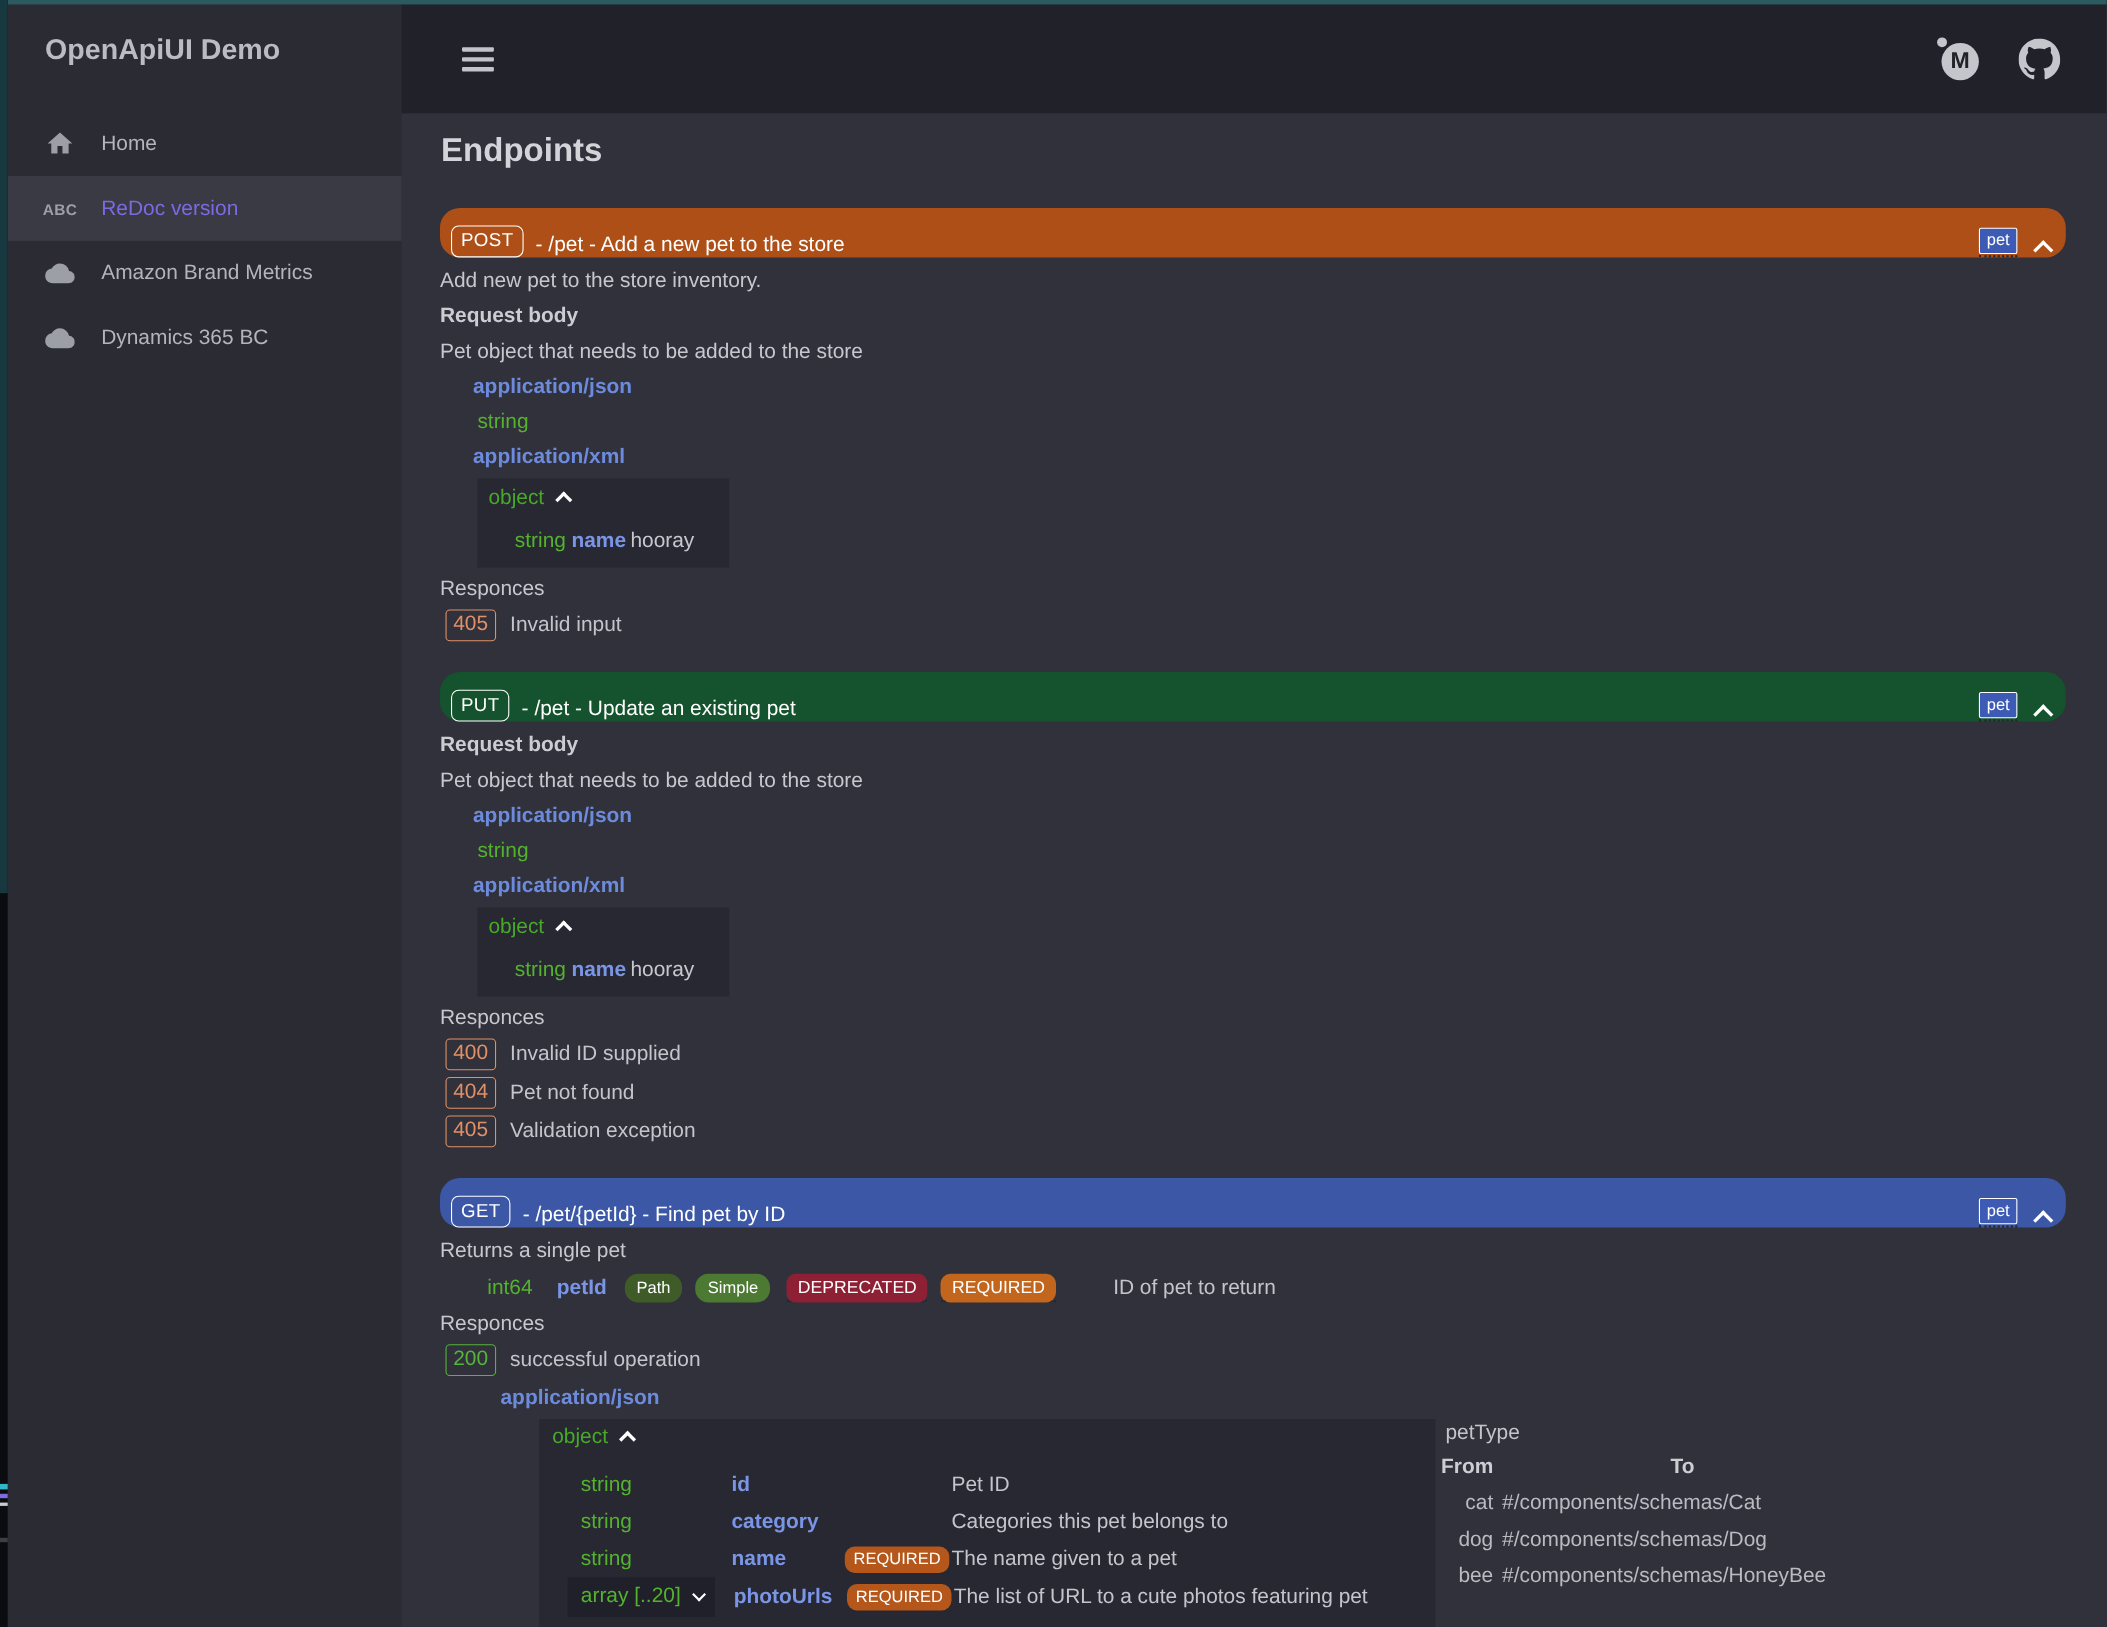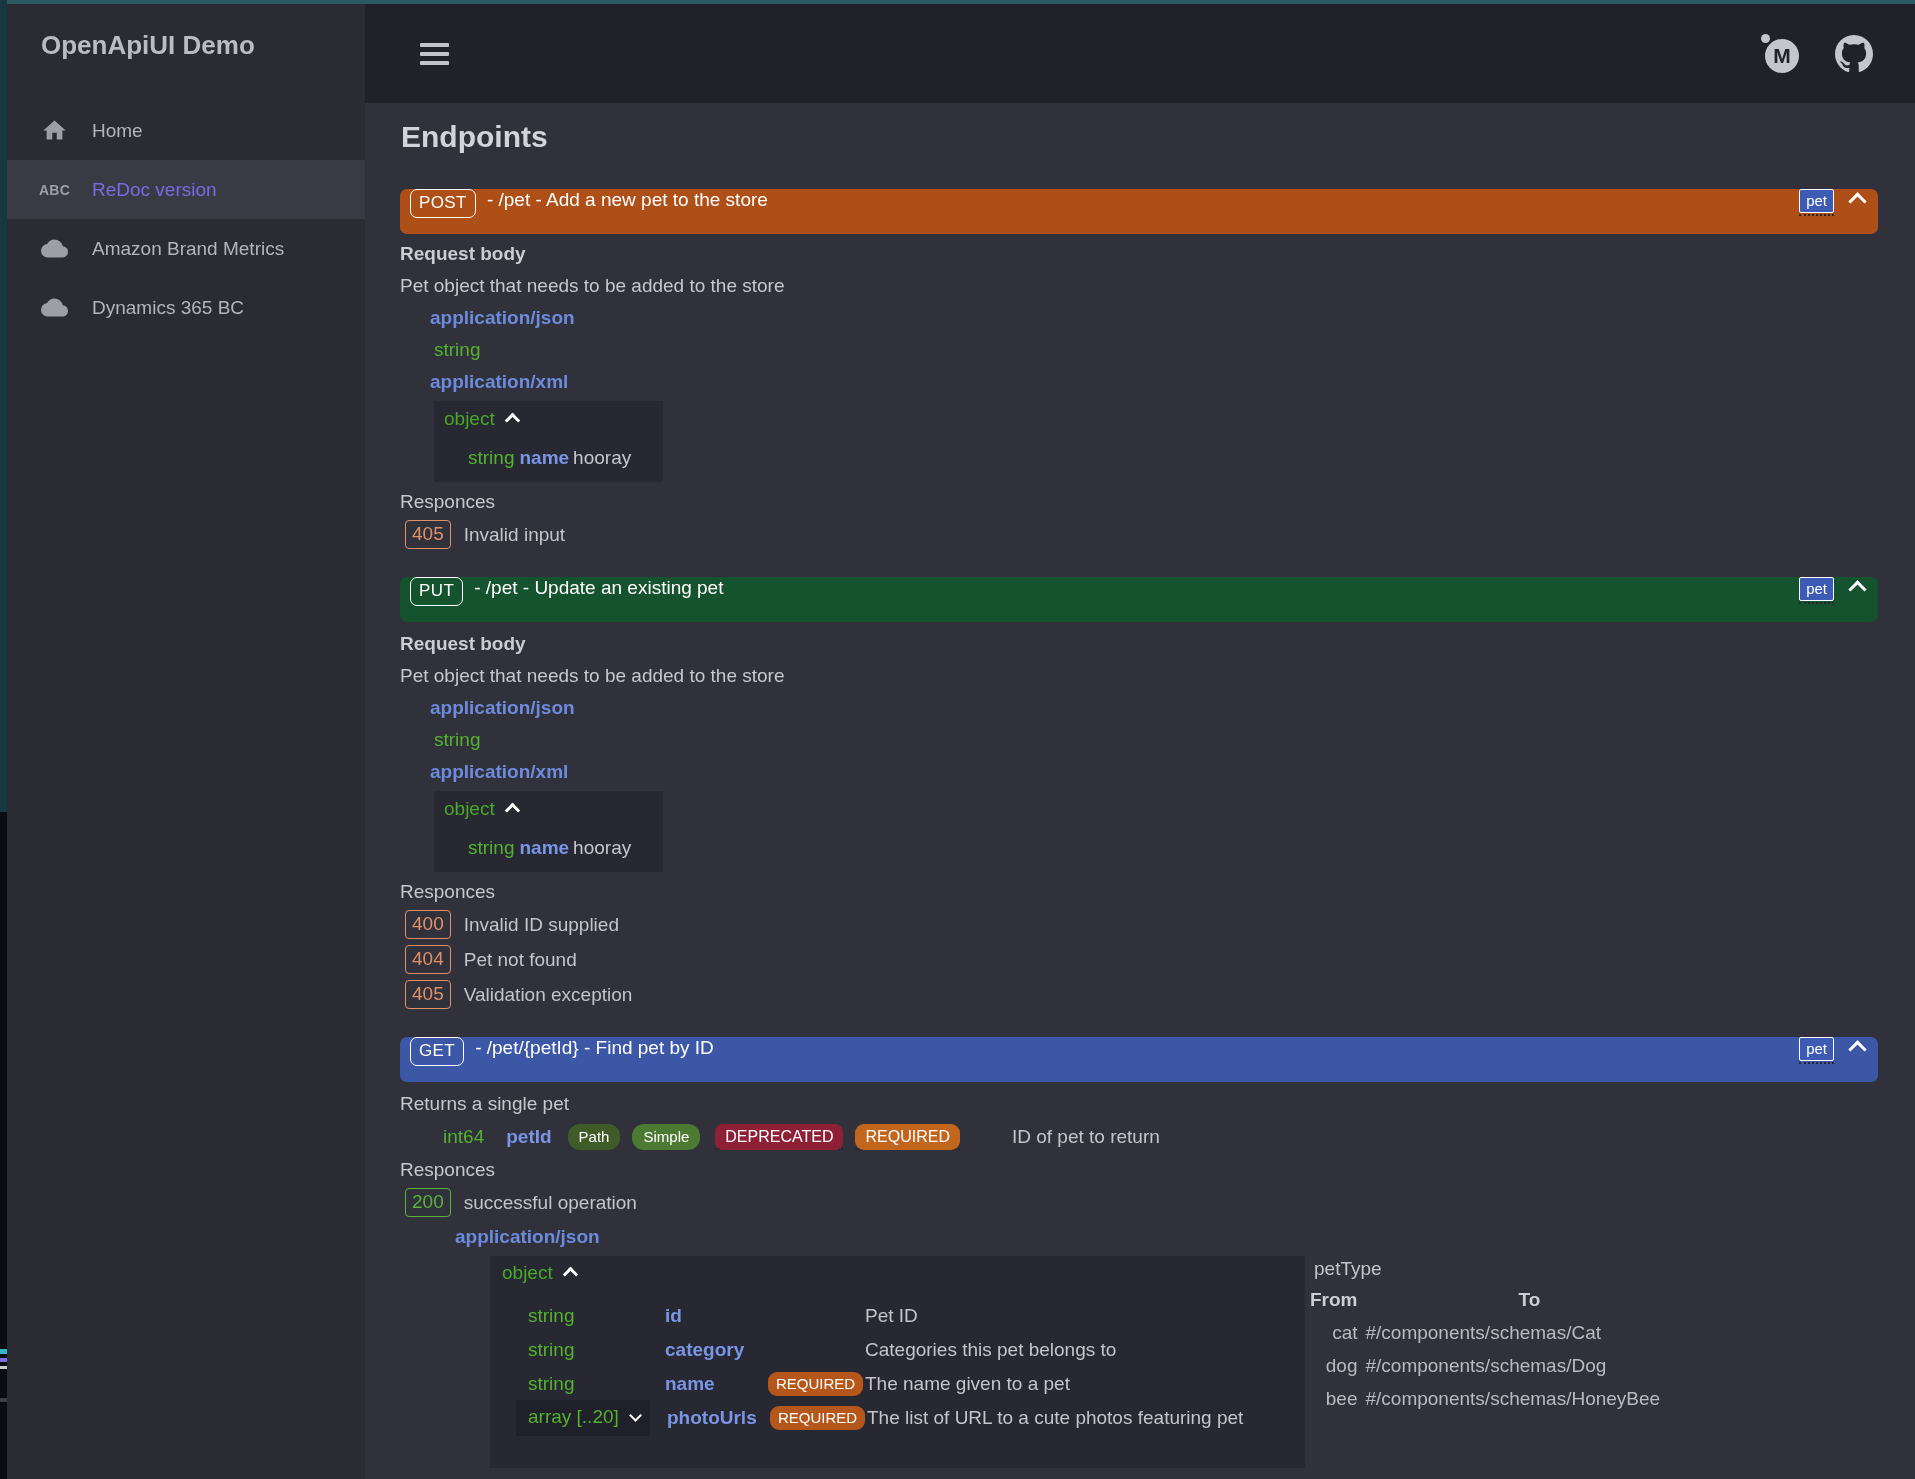--- a/index.html
+++ b/index.html
@@ -42,21 +42,21 @@
                       display:flex; align-items:center; justify-content:center; }
   .mud-logo .dot { position:absolute; left:0; top:0; width:9px; height:9px; border-radius:50%; background:#c4c6cb; }
   .gh-icon { width:38px; height:38px; cursor:pointer; }
   .gh-icon svg { fill:#c4c6cb; }
 
   
   .main { position:absolute; left:365px; top:103px; right:0; bottom:0; background:#30313a;
           padding:0 37px 0 35px; overflow:hidden; z-index:1; }
   h1.page-title { margin:16px 0 0 1px; font-size:30px; line-height:36px; font-weight:bold; color:#d2d4da; }
 
-  .ep-header { height:45px; border-radius:7px; display:flex; align-items:flex-start;
+  .ep-header { height:45px; border-radius:18px; display:flex; align-items:flex-end;
                padding:0 14px 0 10px; color:#fff; cursor:pointer; }
   .ep-header.post { margin-top:34px; background:#ae4f17; }
   .ep-header.put  { margin-top:28px; background:#14532d; }
   .ep-header.get  { margin-top:28px; background:#3b57a6; }
   .method { border:1.5px solid #fff; border-radius:7px; padding:3px 8px 4px; font-size:17px; letter-spacing:0.4px; }
   .ep-title { margin-left:11px; font-size:19px; }
   .spacer { flex:1; }
   .dotted-wrap { border-bottom:2px dotted #26282e; padding-bottom:1px; display:inline-block; }
   .tag { display:inline-block; background:#3d5bb5; border:1px solid #fff; border-radius:2px;
          padding:2px 6px 3px; font-size:15px; color:#fff; cursor:pointer; }
@@ -194,20 +194,21 @@
   <h1 class="page-title">Endpoints</h1>
 
   <section>
     <div class="ep-header post">
       <span class="method">POST</span>
       <span class="ep-title">- /pet - Add a new pet to the store</span>
       <span class="spacer"></span>
       <span class="dotted-wrap"><span class="tag">pet</span></span>
       <span class="chev up big"></span>
     </div>
+    <div class="line first">Add new pet to the store inventory.</div>
     <div class="line bold">Request body</div>
     <div class="line">Pet object that needs to be added to the store</div>
     <div class="line media ml30">application/json</div>
     <div class="line t-type ml34">string</div>
     <div class="line media ml30">application/xml</div>
     <div class="obj-box">
       <div class="obj-head">
         <span class="t-obj">object</span>
         <span class="chev up"></span>
       </div>

